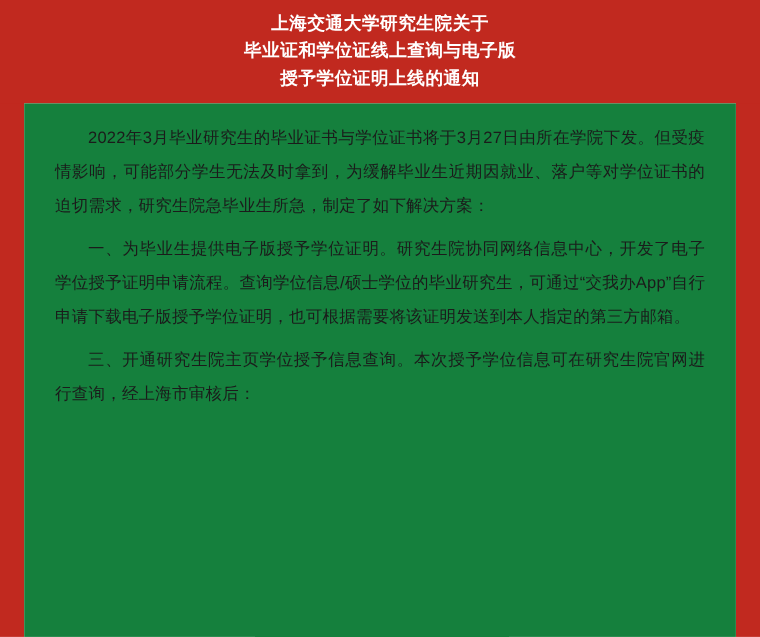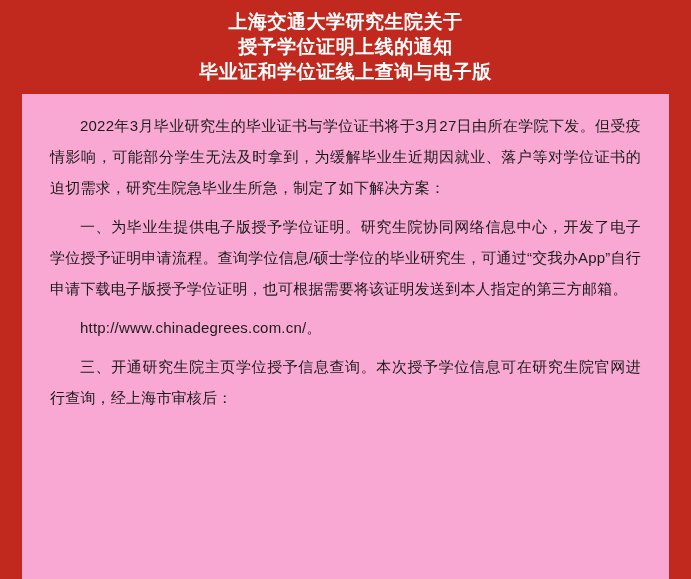--- a/index.html
+++ b/index.html
@@ -40,36 +40,36 @@
     background: #c1291f;
     display: flex;
     flex-direction: column;
     align-items: center;
     justify-content: center;
     box-sizing: border-box;
     padding: 6px 60px 8px 60px;
   }
   .header-line {
     color: #ffffff;
-    font-size: 19px;
+    font-size: 16px;
     font-weight: bold;
     line-height: 25px;
     letter-spacing: 0.5px;
     text-align: right;
     white-space: nowrap;
     font-family: "Liberation Sans", sans-serif;
   }
 
   .content {
     position: absolute;
     top: 94px;
     left: 22px;
     right: 22px;
     bottom: 0;
-    background: #f9a8d4;
+    background: #15803d;
     box-sizing: border-box;
     padding: 16px 28px 0 28px;
   }
   .para {
     font-size: 15px;
     line-height: 31px;
     color: #1b1b1b;
     text-align: justify;
     text-justify: inter-ideograph;
     margin: 0 0 8px 0;
@@ -85,25 +85,24 @@
 </head>
 <body>
 
 <div class="page">
 
   <div class="side-band left"></div>
   <div class="side-band right"></div>
 
   <div class="header">
     <div class="header-line">上海交通大学研究生院关于</div>
+    <div class="header-line">毕业证和学位证线上查询与电子版</div>
     <div class="header-line">授予学位证明上线的通知</div>
-    <div class="header-line">毕业证和学位证线上查询与电子版</div>
   </div>
 
   <div class="content">
     <p class="para">2022年3月毕业研究生的毕业证书与学位证书将于3月27日由所在学院下发。但受疫情影响，可能部分学生无法及时拿到，为缓解毕业生近期因就业、落户等对学位证书的迫切需求，研究生院急毕业生所急，制定了如下解决方案：</p>
     <p class="para">一、为毕业生提供电子版授予学位证明。研究生院协同网络信息中心，开发了电子学位授予证明申请流程。查询学位信息/硕士学位的毕业研究生，可通过“交我办App”自行申请下载电子版授予学位证明，也可根据需要将该证明发送到本人指定的第三方邮箱。</p>
-    <p class="para link-line">http://www.chinadegrees.com.cn/。</p>
     <p class="para">三、开通研究生院主页学位授予信息查询。本次授予学位信息可在研究生院官网进行查询，经上海市审核后：</p>
 
   </div>
 
 </div>
 
 </body></html>

